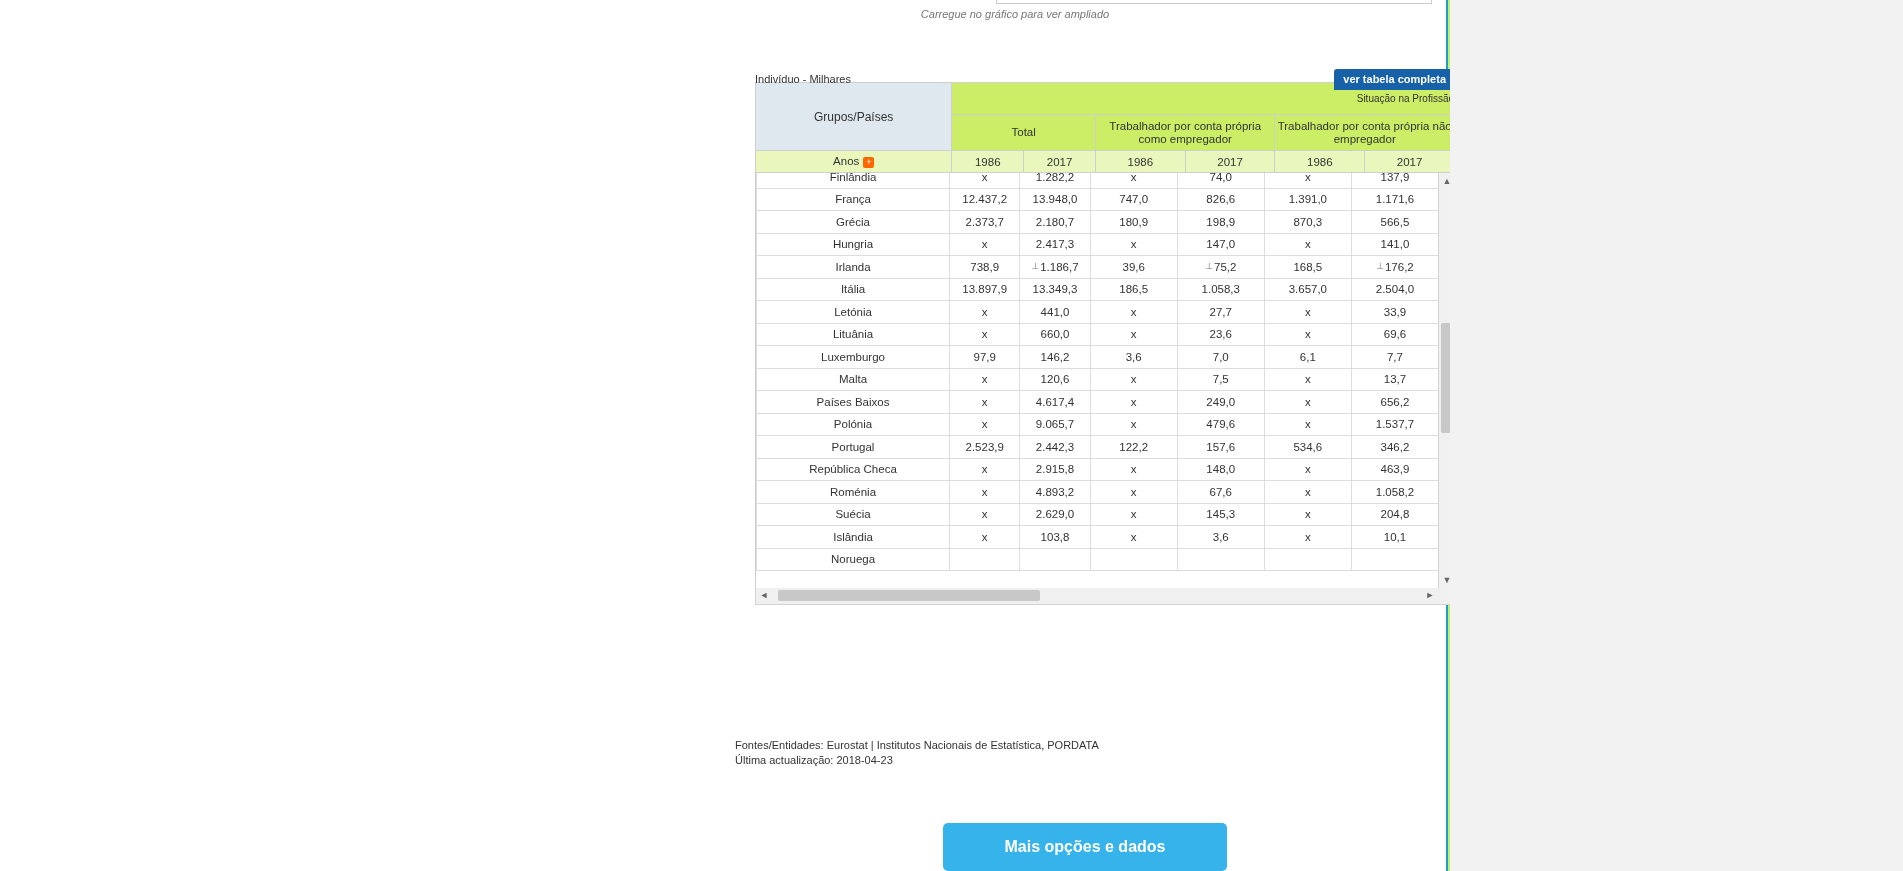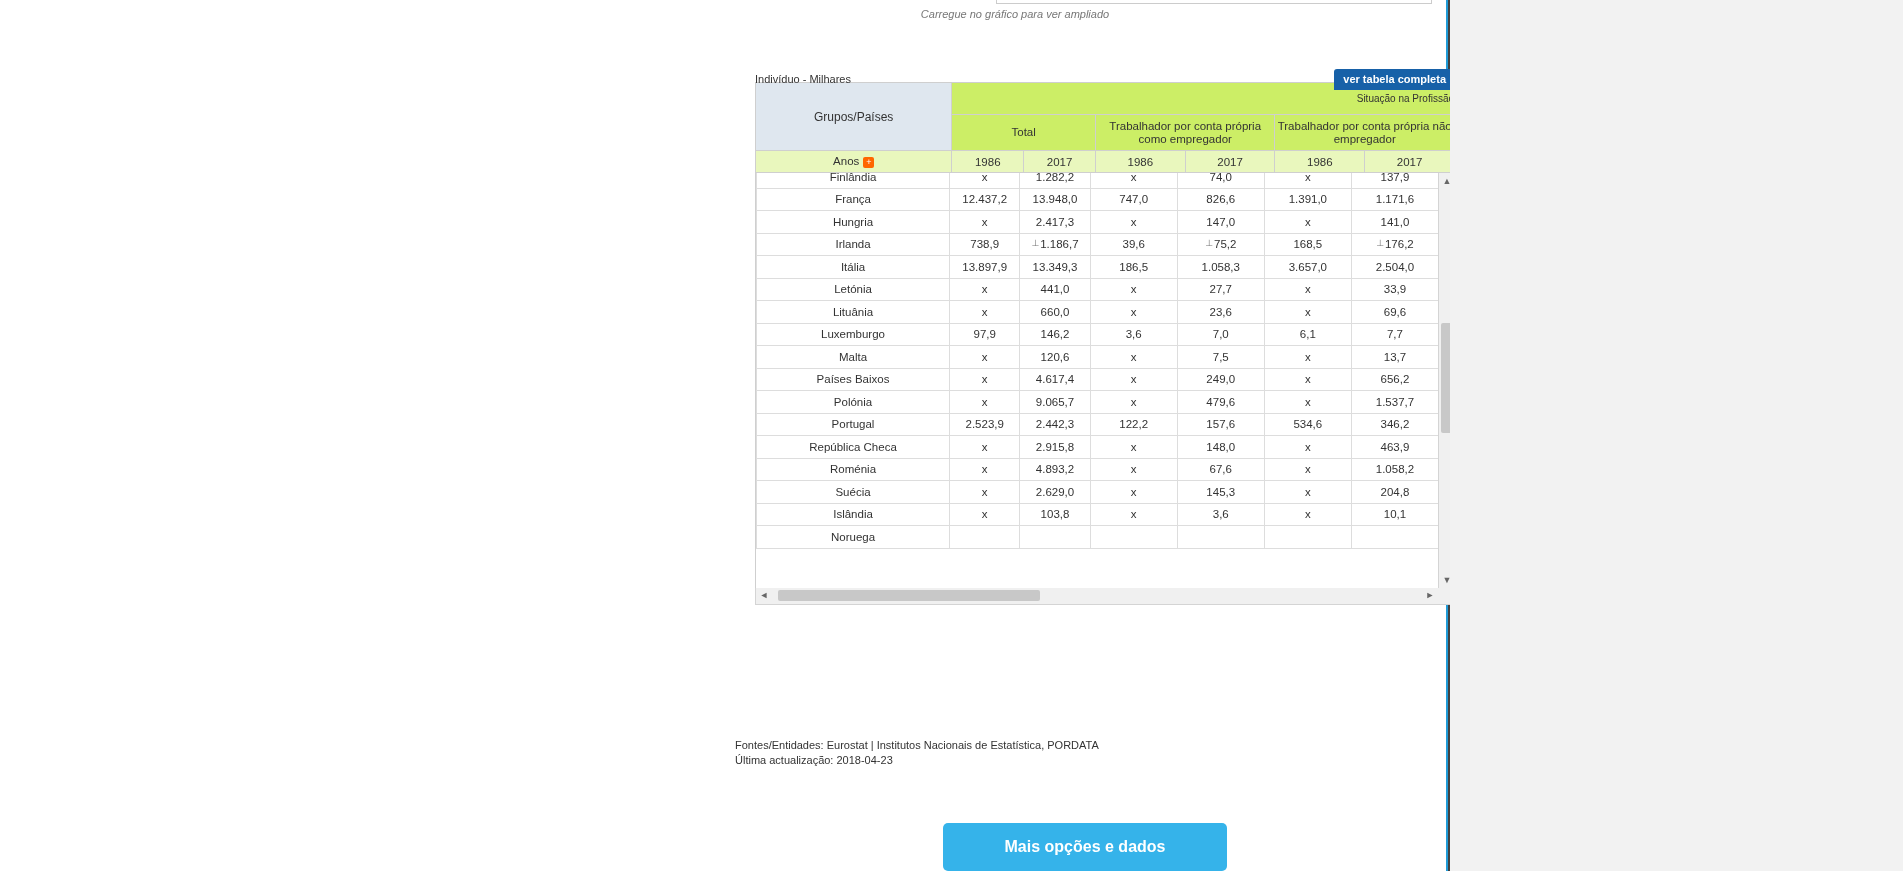--- a/index.html
+++ b/index.html
@@ -7,21 +7,21 @@
     margin: 0; padding: 0;
     width: 1903px; height: 871px;
     background: #ffffff;
     font-family: "Liberation Sans", sans-serif;
     overflow: hidden;
   }
   .page {
     position: relative;
     width: 1729px;
     height: 871px;
-    background: #404040;
+    background: #bef264;
   }
   
   .content-col {
     position: absolute;
     left: 0; top: 0;
     width: 1448px;
     height: 871px;
     background: #ffffff;
     border-right: 2px solid #1f9ad6;
   }
@@ -323,20 +323,29 @@
               <tr>
                 <td class="country">França</td>
                 <td class="num">12.437,2</td>
                 <td class="num">13.948,0</td>
                 <td class="num">747,0</td>
                 <td class="num">826,6</td>
                 <td class="num">1.391,0</td>
                 <td class="num">1.171,6</td>
               </tr>
               <tr>
+                <td class="country">Grécia</td>
+                <td class="num">2.373,7</td>
+                <td class="num">2.180,7</td>
+                <td class="num">180,9</td>
+                <td class="num">198,9</td>
+                <td class="num">870,3</td>
+                <td class="num">566,5</td>
+              </tr>
+              <tr>
                 <td class="country">Hungria</td>
                 <td class="num">x</td>
                 <td class="num">2.417,3</td>
                 <td class="num">x</td>
                 <td class="num">147,0</td>
                 <td class="num">x</td>
                 <td class="num">141,0</td>
               </tr>
               <tr>
                 <td class="country">Irlanda</td>

